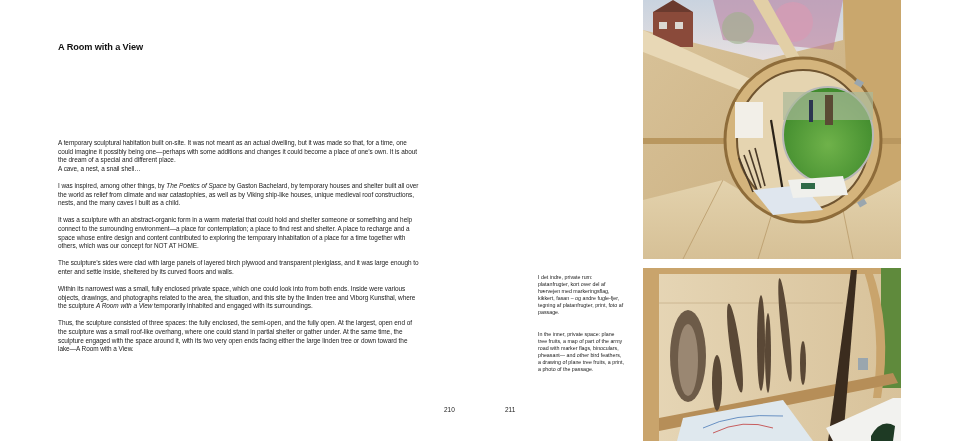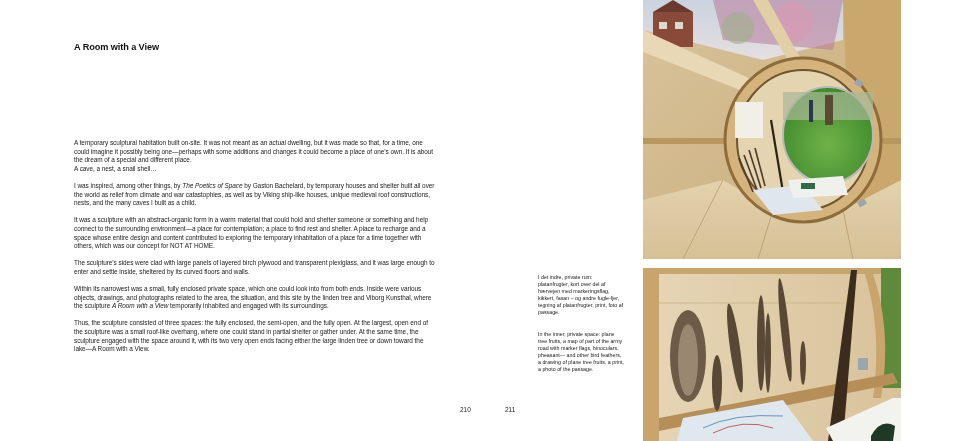--- a/index.html
+++ b/index.html
@@ -1,18 +1,18 @@
 <!DOCTYPE html>
 <html><head>
   <meta charset="utf-8">
   <style>
     html, body { margin: 0; padding: 0; background: #ffffff; }
     body { width: 960px; height: 441px; position: relative; overflow: hidden;
            font-family: "Liberation Sans", sans-serif; color: #1a1a1a; }
-    .page-left { position: absolute; left: 16px; top: 0; width: 480px; height: 368px; }
+    .page-left { position: absolute; left: 0; top: 0; width: 480px; height: 368px; }
     .page-right { position: absolute; left: 480px; top: 0; width: 480px; height: 441px; }
     .title { position: absolute; left: 58px; top: 42px; font-size: 9.2px; font-weight: bold;
              letter-spacing: -0.1px; color: #111; }
     .body-text { position: absolute; left: 58px; top: 139px; width: 362px;
                  font-size: 6.45px; line-height: 8.6px; color: #1a1a1a; letter-spacing: -0.05px; }
     .body-text p { margin: 0 0 8.6px 0; }
     .body-text em { font-style: italic; }
     .folio { position: absolute; top: 406px; font-size: 6.5px; color: #222; }
     .folio-left { left: 444px; }
     .folio-right { left: 505px; }

